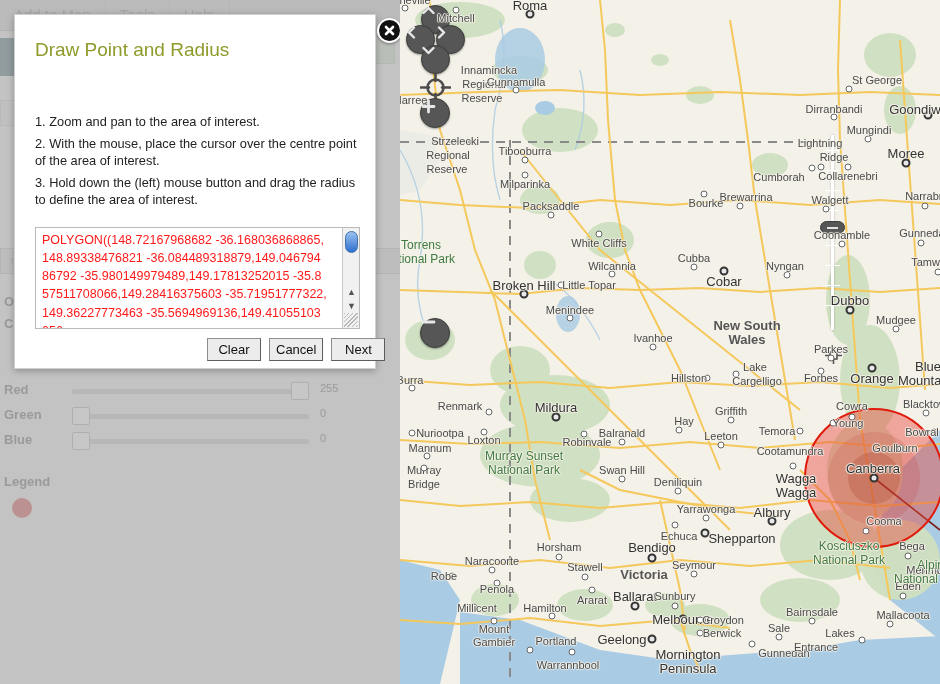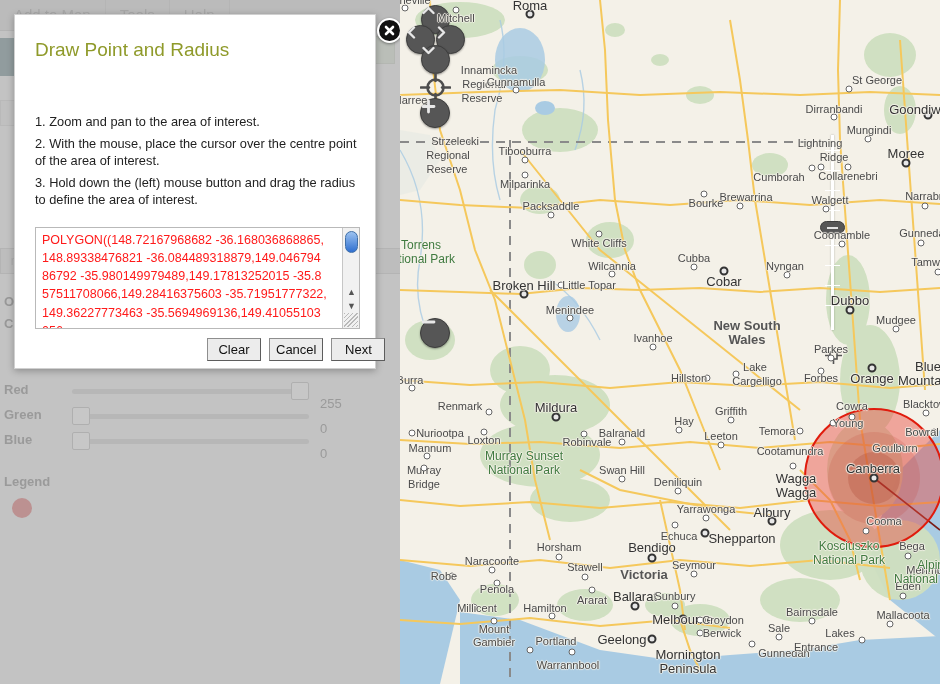--- a/index.html
+++ b/index.html
@@ -19,21 +19,21 @@
   .ghost-btn{position:absolute;left:0;top:248px;width:38px;height:26px;background:#bdbdbd;border:1px solid #a9a9a9;
              font-size:12px;color:#9a9a9a;line-height:24px;text-align:center;box-sizing:border-box;}
   .ghost-btn2{position:absolute;left:370px;top:248px;width:34px;height:26px;background:#bdbdbd;border:1px solid #a9a9a9;box-sizing:border-box;}
   .ghost-green{position:absolute;left:355px;top:36px;width:40px;height:28px;background:#b6bfb2;border:1px solid #a8b0a4;box-sizing:border-box;}
 
   
   .slider-row{position:absolute;left:0;width:400px;height:24px;}
   .slider-label{position:absolute;left:4px;top:2px;font-size:13px;color:#6f6f6f;font-weight:bold;}
   .slider-track{position:absolute;left:72px;top:9px;width:237px;height:5px;background:#b0b0b0;border-radius:3px;}
   .slider-knob{position:absolute;top:2px;width:18px;height:18px;background:#d2d2d2;border:1px solid #9e9e9e;box-sizing:border-box;border-radius:2px;}
-  .slider-val{position:absolute;left:320px;top:16px;font-size:13px;color:#6f6f6f;}
+  .slider-val{position:absolute;left:320px;top:2px;font-size:11px;color:#6f6f6f;}
   .legend-label{position:absolute;left:4px;top:474px;font-size:13px;color:#6f6f6f;font-weight:bold;}
   .legend-swatch{position:absolute;left:12px;top:498px;width:20px;height:20px;border-radius:50%;background:#bb5b5b;}
 
   
   #modal{position:absolute;left:14px;top:14px;width:362px;height:355px;background:#ffffff;
          border:1px solid #d0d0d0;box-shadow:0 2px 7px rgba(0,0,0,0.28);box-sizing:border-box;}
   #modal-title{position:absolute;left:20px;top:24px;font-size:19px;color:#8f9a2a;font-weight:normal;
                font-family:"Liberation Sans",sans-serif;}
   .close-btn{position:absolute;left:362px;top:3px;width:25px;height:25px;border-radius:50%;
              background:#111;border:2px solid #fff;box-sizing:border-box;cursor:pointer;

